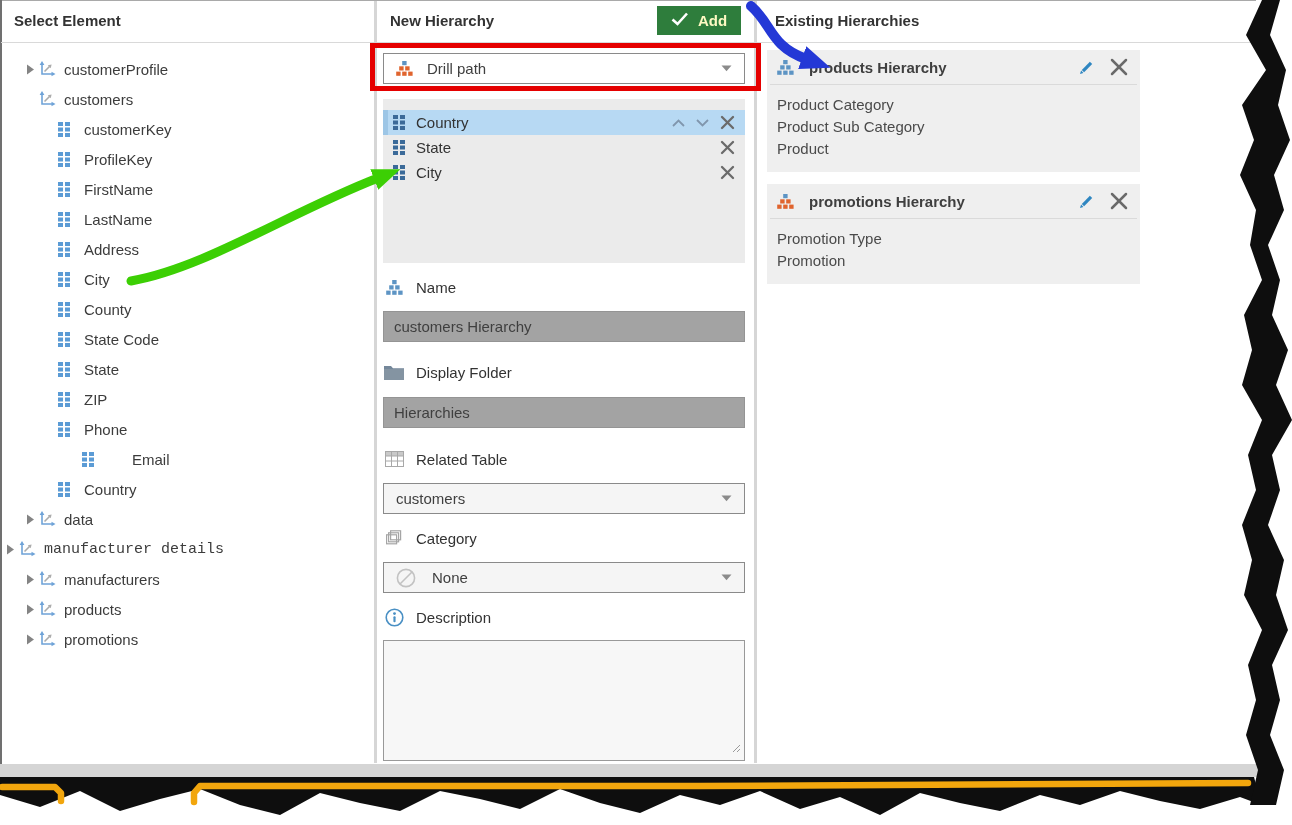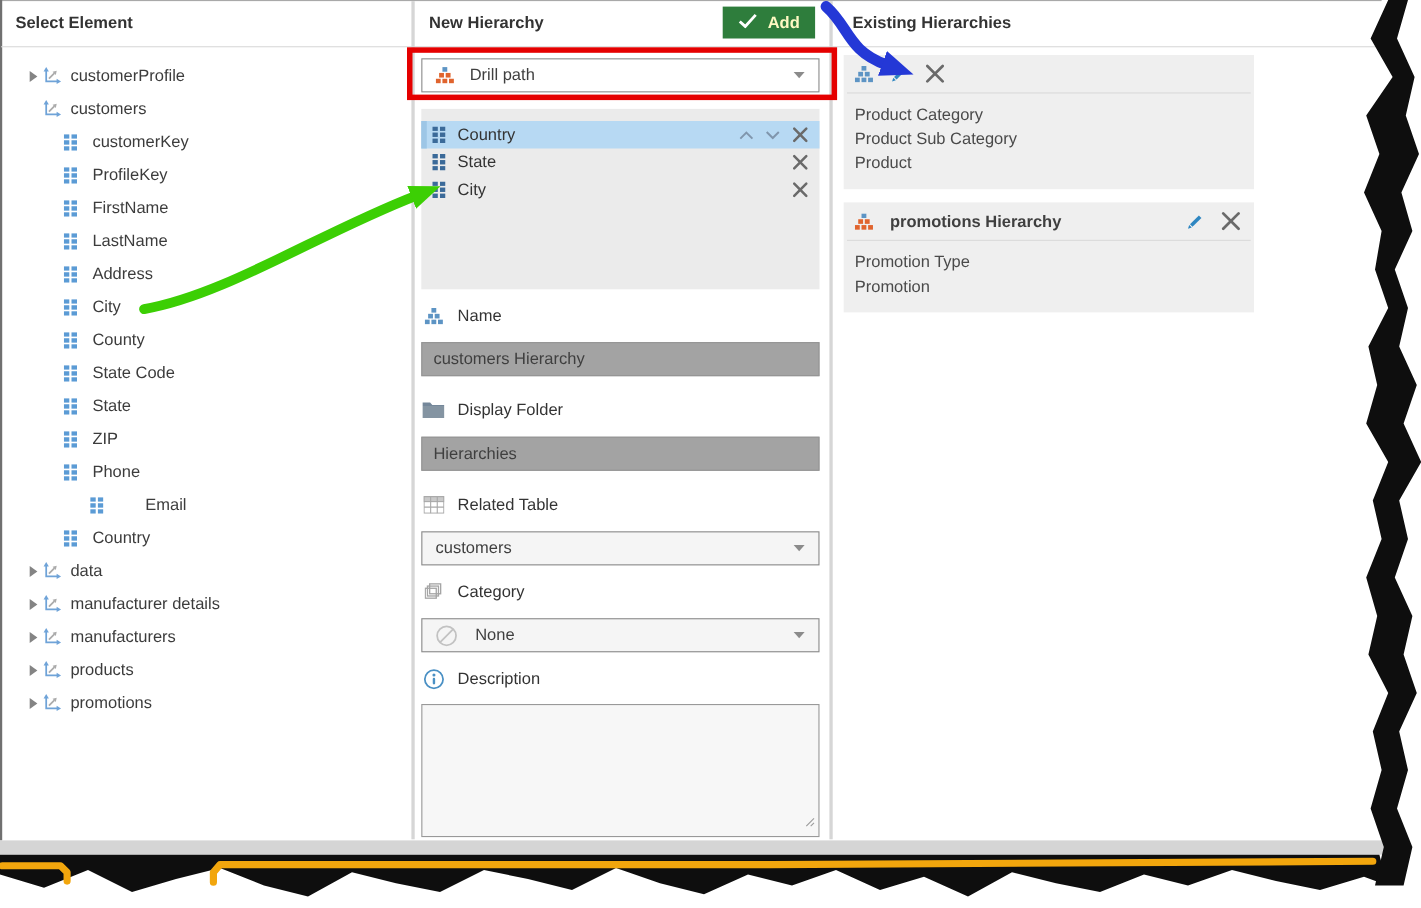--- a/index.html
+++ b/index.html
@@ -331,21 +331,21 @@
           <svg width="18" height="16" viewBox="0 0 18 16">
     <path d="M4 3.5 V13 H14" fill="none" stroke="#6fa3d8" stroke-width="1.6"></path>
     <path d="M4 0 L1.6 4 H6.4 Z" fill="#6fa3d8"></path>
     <path d="M17.5 13 L13.5 10.7 V15.3 Z" fill="#6fa3d8"></path>
     <path d="M6.5 10.5 L11.5 5.5" stroke="#ababab" stroke-width="1.6" fill="none"></path>
     <path d="M13.6 3.4 L9.8 4.3 L12.7 7.2 Z" fill="#ababab"></path>
           </svg>
         </span>
         <span class="tlabel">data</span>
       </div>
-      <div class="tree-row" style="padding-left: 20px;">
+      <div class="tree-row" style=" font-family: Liberation Mono, monospace;">
         <span class="exp">
           <svg width="9" height="11" viewBox="0 0 9 11">
             <path d="M1 0.5 L8 5.5 L1 10.5 Z" fill="#848484"></path>
           </svg>
         </span>
         <span class="ticon">
           <svg width="18" height="16" viewBox="0 0 18 16">
     <path d="M4 3.5 V13 H14" fill="none" stroke="#6fa3d8" stroke-width="1.6"></path>
     <path d="M4 0 L1.6 4 H6.4 Z" fill="#6fa3d8"></path>
     <path d="M17.5 13 L13.5 10.7 V15.3 Z" fill="#6fa3d8"></path>
@@ -625,20 +625,21 @@
           <span class="hicon">
             <svg width="17" height="15" viewBox="0 0 17 15">
     <rect x="6.2" y="0" width="4.4" height="4.2" fill="#5d94c4"></rect>
     <rect x="3.2" y="5.3" width="4.4" height="4.2" fill="#5d94c4"></rect>
     <rect x="9.2" y="5.3" width="4.4" height="4.2" fill="#5d94c4"></rect>
     <rect x="0.2" y="10.6" width="4.4" height="4.2" fill="#5d94c4"></rect>
     <rect x="6.2" y="10.6" width="4.4" height="4.2" fill="#5d94c4"></rect>
     <rect x="12.2" y="10.6" width="4.4" height="4.2" fill="#5d94c4"></rect>
             </svg>
           </span>
+          <span class="card-title">products Hierarchy</span>
           <span class="icon-btn pencil">
             <svg width="17" height="17" viewBox="0 0 17 17">
     <path d="M2 15 l1.1-3.4 2.3 2.3 Z" fill="#2e86c1"></path>
     <path d="M3.8 10.9 L11.9 2.8 l2.3 2.3 -8.1 8.1 Z" fill="#2e86c1"></path>
             </svg>
           </span>
           <span class="icon-btn cx">
             <svg width="18" height="18" viewBox="0 0 18 18">
     <g stroke="#6a6a6a" stroke-width="2.5" stroke-linecap="round">
     <line x1="2" y1="2" x2="16" y2="16"></line>

